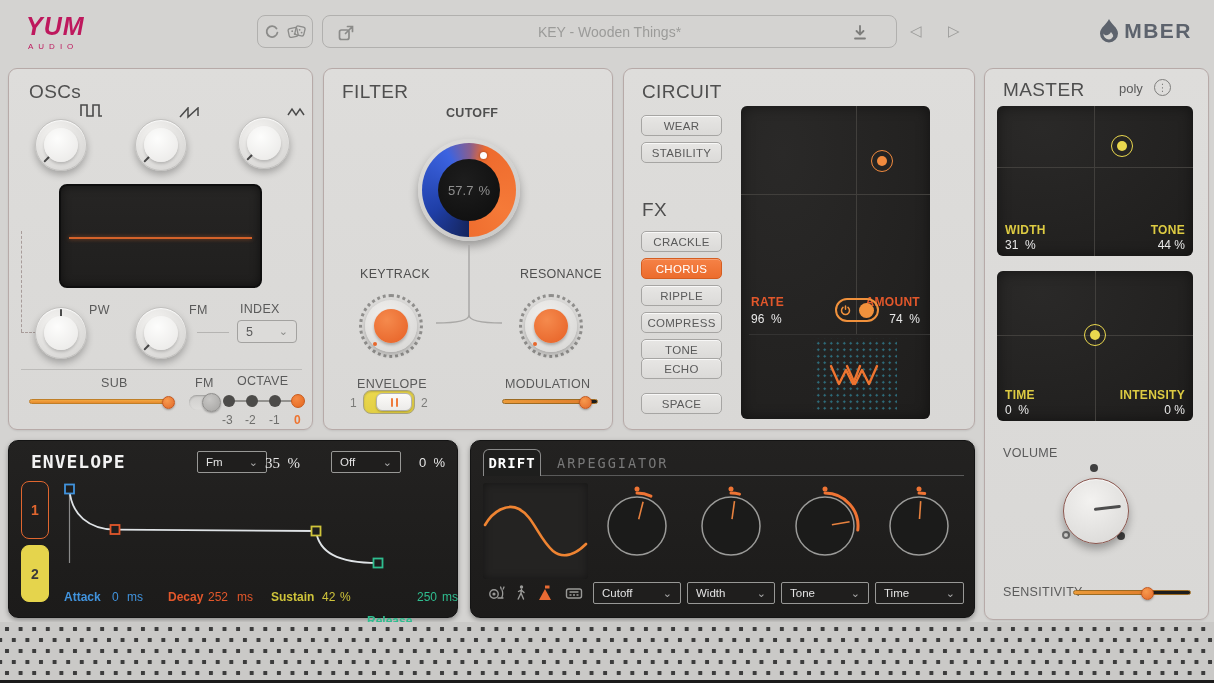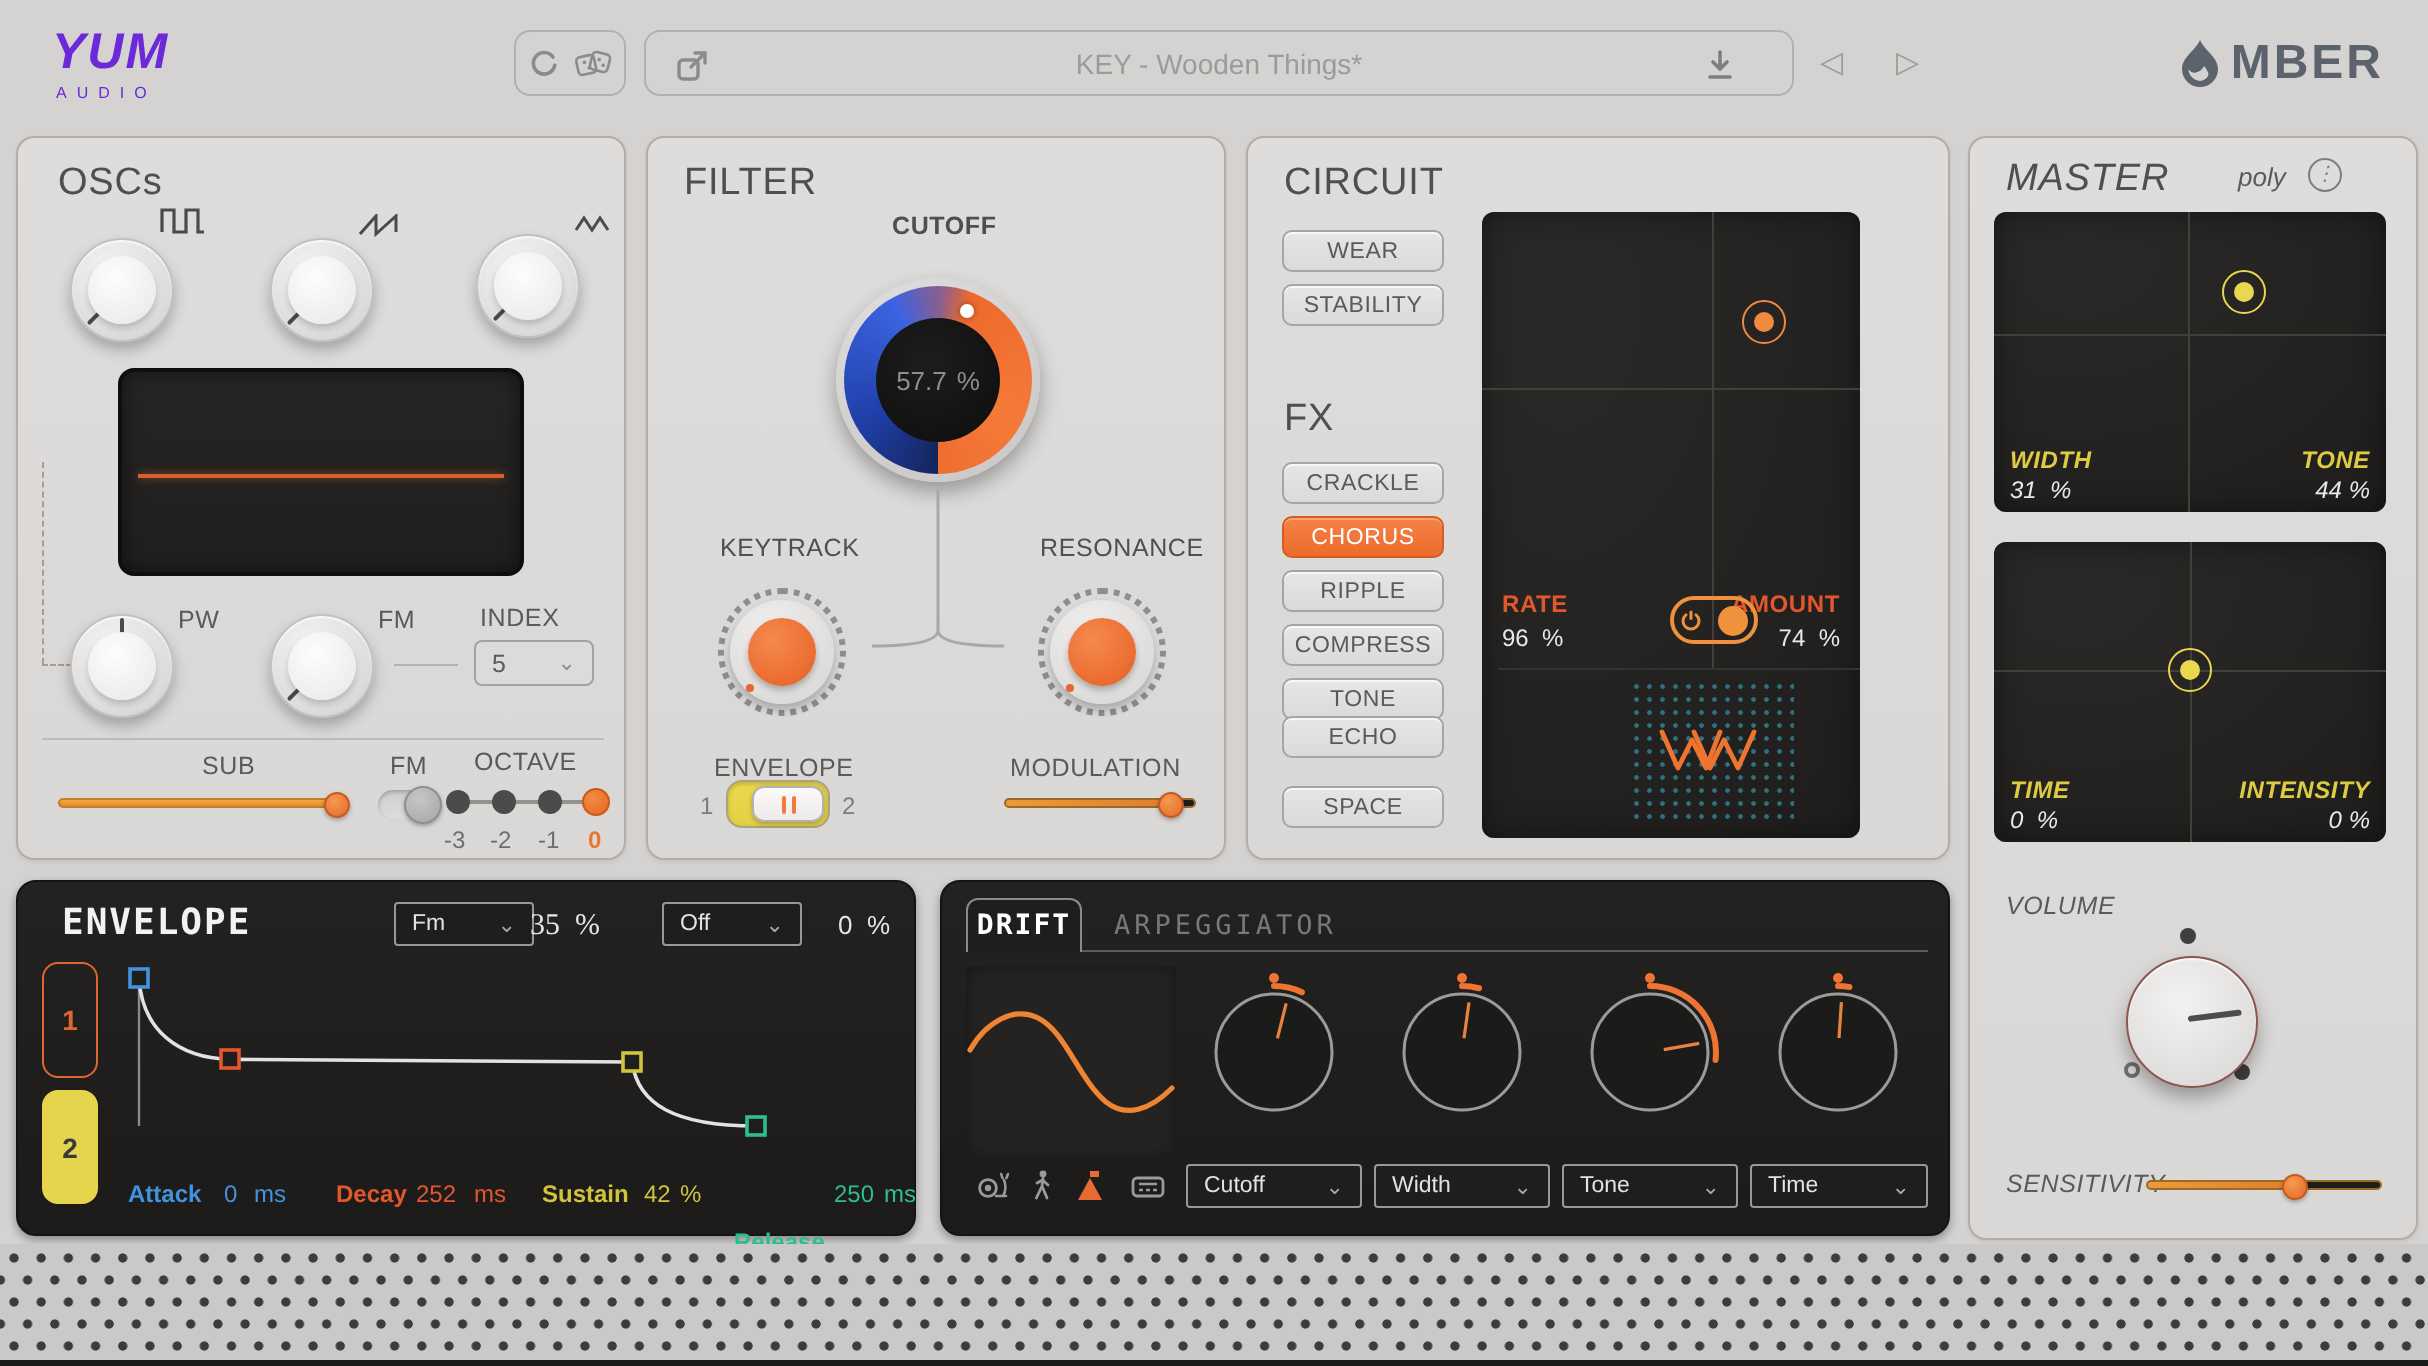--- a/index.html
+++ b/index.html
@@ -25,31 +25,31 @@
   
   .dark-panel {
     position:absolute;
     background:linear-gradient(#232221,#1c1b1a);
     border:1px solid #141414;
     border-radius:10px;
     box-shadow:0 2px 5px rgba(0,0,0,.35);
   }
 
   
-  .brand { left:26px; top:12px; color:#6d28d9; }
+  .brand { left:26px; top:12px; color:#be185d; }
   .brand-name { font-size:25px; font-weight:bold; letter-spacing:1px; font-style:italic; }
   .brand-sub { font-size:8px; letter-spacing:5px; margin-top:1px; padding-left:2px; }
   .pillbox {
     position:absolute; border:1px solid #b1b0ae; border-radius:8px;
     display:flex; align-items:center; justify-content:center; gap:7px;
   }
   .preset-text { color:#9b9b99; font-size:14px; }
   .navtri { position:absolute; font-size:15px; color:#9a9a98; cursor:default; }
   .mber { position:absolute; display:flex; align-items:center; gap:4px; color:#5d636d; }
-  .mber-text { font-size:24px; letter-spacing:1.5px; font-weight:600;text-align:right; }
+  .mber-text { font-size:21px; letter-spacing:1.5px; font-weight:600;text-align:right; }
 
   
   .knob { position:absolute; border-radius:50%;
     background:radial-gradient(circle at 38% 30%, #f4f3f1, #d2d1cf);
     box-shadow:0 4px 7px rgba(0,0,0,.25), inset 0 1px 1px rgba(255,255,255,.8);
     border:1px solid #c2c1bf; }
   .knob .cap { position:absolute; inset:8px; border-radius:50%;
     background:radial-gradient(circle at 40% 32%, #fdfdfc, #e8e7e5);
     box-shadow:0 2px 3px rgba(0,0,0,.18); }
   .tickwrap { position:absolute; inset:0; }
@@ -358,21 +358,21 @@
       <svg class="abs" style="left:16px; top:25px;" width="52" height="24" viewBox="0 0 52 24">
         <g fill="none" stroke="#ee7430" stroke-width="2.4" stroke-linejoin="round" stroke-linecap="round">
           <path d="M2 3 L10 21 L17 7 L24 21 L31 3"></path>
           <path d="M18 3 L26 21 L33 7 L40 21 L48 3"></path>
         </g>
       </svg>
     </div>
   </div>
 </div>
 
-<div class="panel" style="left:984px; top:68px; width:225px; height:552px;font-style:italic;">
+<div class="panel" style="left:984px; top:68px; width:225px; height:552px;">
   <div class="panel-title" style="left:18px; top:10px;">MASTER</div>
   <div class="abs" style="left:134px; top:12px; font-size:13px; color:#5a5a5a;">poly</div>
   <div class="abs" style="left:169px; top:10px; width:17px; height:17px; border:1.3px solid #7e7e7c; border-radius:50%; display:flex; align-items:center; justify-content:center; color:#7e7e7c; font-size:10px; line-height:1;">⋮</div>
 
   <div class="xypad" style="left:12px; top:37px; width:196px; height:150px;">
     <div class="cross-v" style="left:97px;"></div>
     <div class="cross-h" style="top:61px;"></div>
     <div class="paddot yellow" style="left:114px; top:29px;"></div>
     <div class="padlbl" style="left:8px; top:117px; color:#ddcb42;">WIDTH</div>
     <div class="padval" style="left:8px; top:132px;">

